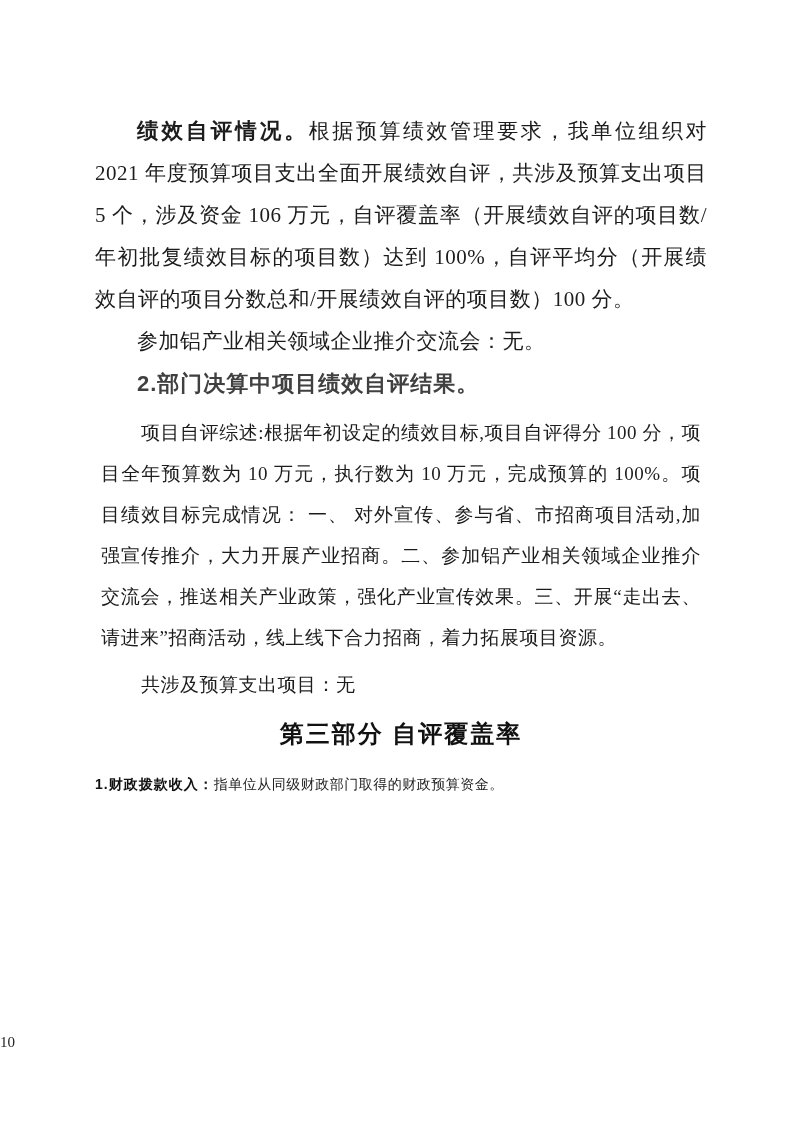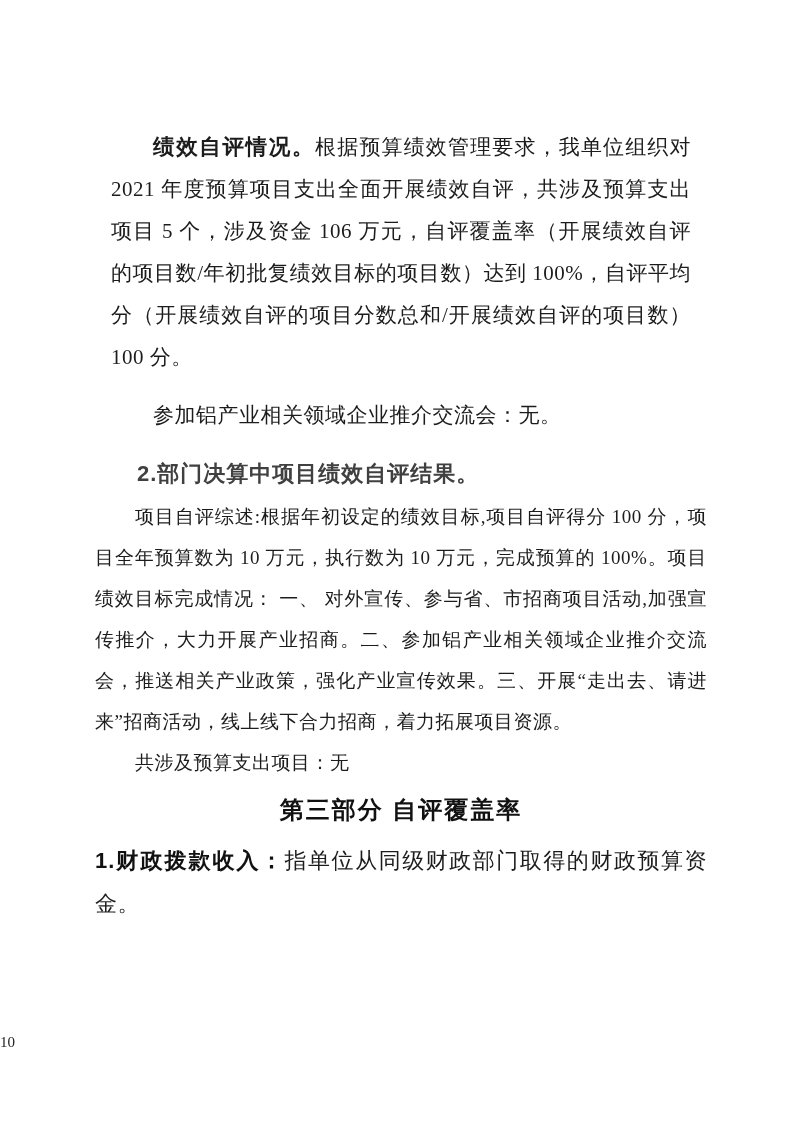--- a/index.html
+++ b/index.html
@@ -16,21 +16,21 @@
     color: #1c1c1c;
     overflow: hidden;
   }
   .content {
     position: absolute;
     left: 95px;
     top: 110px;
     width: 612px;
   }
   p.body {
-    margin: 16px;
+    margin: 0;
     font-size: 21px;
     line-height: 42px;
     text-align: justify;
     letter-spacing: 0.5px;
   }
   .indent { text-indent: 42px; }
   .mt { margin-top: 12px; }
   b.lead {
     font-family: "Liberation Sans", sans-serif;
     font-weight: bold;
@@ -41,40 +41,40 @@
     margin: 0;
     font-size: 22px;
     line-height: 44px;
     text-indent: 42px;
     font-family: "Liberation Sans", sans-serif;
     font-weight: bold;
     letter-spacing: 1px;
     color: #404040;
   }
   p.small {
-    margin: 0;
+    margin: 6px;
     font-size: 19px;
     line-height: 41px;
     text-align: justify;
     letter-spacing: 0.5px;
   }
   .indent-sm { text-indent: 40px; }
   h1.center {
     margin: 4px 0 0 0;
     font-size: 24px;
     line-height: 46px;
     text-align: center;
     font-family: "Liberation Sans", sans-serif;
     font-weight: bold;
     letter-spacing: 2px;
     color: #111111;
   }
   p.def {
     margin: 6px 0 0 0;
-    font-size: 22px;
+    font-size: 14px;
     line-height: 43px;
     text-align: justify;
     letter-spacing: 0.5px;
   }
   p.def b {
     font-family: "Liberation Sans", sans-serif;
     font-weight: bold;
     letter-spacing: 1px;
     color: #111111;
   }

